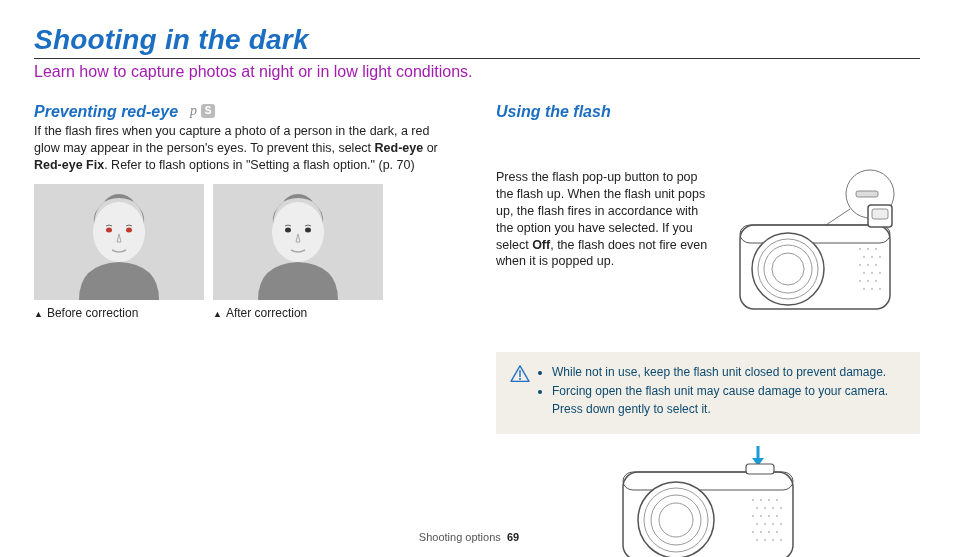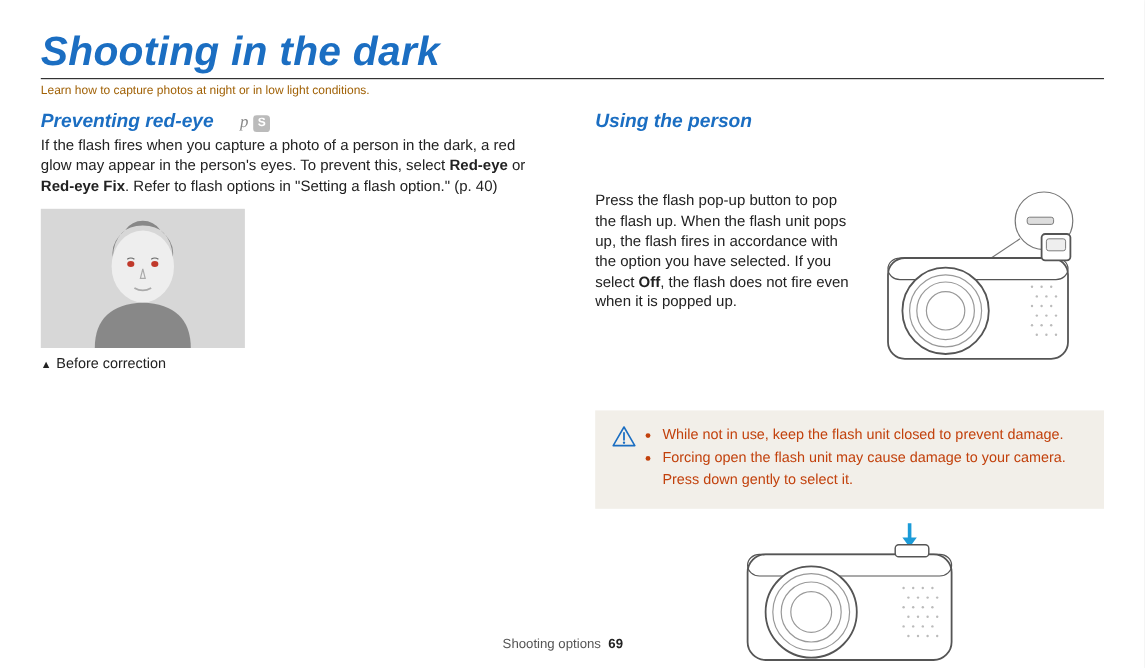--- a/index.html
+++ b/index.html
@@ -14,50 +14,50 @@
     width: 954px;
     height: 557px;
     background: #fff;
     box-shadow: 0 1px 4px rgba(0,0,0,0.15);
     position: relative;
     box-sizing: border-box;
     padding: 24px 34px 0 34px;
   }
   .title {
     color: #1b6ec2;
-    font-size: 34px;
+    font-size: 28px;
     font-weight: 700;
     margin: 0 0 2px 0;
     font-style: italic;
     letter-spacing: 0.2px;
   }
   .title-rule {
     border: none;
     border-top: 1px solid #333;
     margin: 2px 0 4px 0;
   }
   .subtitle {
-    font-size: 10px;
-    color: #a16207;
-    margin-bottom: 12px;
+    font-size: 16px;
+    color: #a21caf;
+    margin-bottom: 22px;
   }
   .columns {
     display: flex;
     gap: 38px;
   }
   .col { flex: 1; }
   .section-heading {
     color: #1b6ec2;
     font-size: 16px;
     font-weight: 700;
     margin: 0 0 2px 0;
     font-style: italic;
     display: flex;
-    align-items: flex-end;
-    gap: 22px;
+    align-items: flex-start;
+    gap: 12px;
   }
   .mode-icons { font-style: normal; font-weight: normal; color:#888; font-size:13px; display:inline-flex; gap:4px; align-items:center;}
   .mode-p { font-family: Georgia, serif; font-style: italic; color:#888; font-size:14px;}
   .mode-s { display:inline-block; width:14px; height:14px; border-radius:3px; background:#bbb; color:#fff; font-size:10px; line-height:14px; text-align:center; font-weight:bold;}
   .body-text {
     font-size: 12.5px;
     color: #222;
     line-height: 1.35;
   }
   .body-text b { font-weight: 700; }
@@ -95,21 +95,21 @@
   .camera-box {
     width: 200px;
     height: 155px;
     position: relative;
   }
   .warning-box {
     background: #f2efe9;
     padding: 12px 14px 14px 14px;
     margin-top: 28px;
     font-size: 12px;
-    color: #c2410c;
+    color: #0c4a6e;
     display: flex;
     gap: 10px;
     align-items: flex-start;
   }
   .warning-icon {
     width: 20px;
     height: 18px;
     flex-shrink: 0;
     margin-top: 1px;
   }
@@ -148,47 +148,64 @@
 
     <div class="col">
       <div class="section-heading">
         <span>Preventing red-eye</span>
         <span class="mode-icons">
           <span class="mode-p">p</span>
           <span class="mode-s">S</span>
         </span>
       </div>
       <div class="body-text">
-        <span>If the flash fires when you capture a photo of a person in the dark, a red glow may appear in the person's eyes. To prevent this, select </span><b>Red-eye</b><span> or </span><b>Red-eye Fix</b><span>. Refer to flash options in "Setting a flash option." (p. 40)</span>
+        <span>If the flash fires when you capture a photo of a person in the dark, a red glow may appear in the person's eyes. To prevent this, select </span><b>Red-eye</b><span> or </span><b>Red-eye Fix</b><span>. Refer to flash options in "Setting a flash option." (p. 70)</span>
       </div>
 
       <div class="figure-row">
         <div class="figure">
           <div class="portrait">
             <svg viewBox="0 0 170 116" width="170" height="116">
               <rect width="170" height="116" fill="#d7d7d7"></rect>
               <path d="M 45 116 Q 45 80 85 78 Q 125 80 125 116 Z" fill="#888"></path>
               <ellipse cx="85" cy="48" rx="26" ry="30" fill="#eee"></ellipse>
               <path d="M 60 40 Q 62 14 85 14 Q 108 14 110 40 Q 112 28 100 18 Q 94 10 85 10 Q 76 10 70 18 Q 58 28 60 40 Z" fill="#888"></path>
               <ellipse cx="75" cy="46" rx="3" ry="2.5" fill="#c0392b"></ellipse>
               <ellipse cx="95" cy="46" rx="3" ry="2.5" fill="#c0392b"></ellipse>
               <path d="M 72 42 Q 75 40 78 42" stroke="#666" stroke-width="1" fill="none"></path>
               <path d="M 92 42 Q 95 40 98 42" stroke="#666" stroke-width="1" fill="none"></path>
               <path d="M 85 50 L 83 58 L 87 58 Z" fill="none" stroke="#aaa" stroke-width="1"></path>
               <path d="M 78 66 Q 85 70 92 66" stroke="#aaa" stroke-width="1.5" fill="none"></path>
             </svg>
           </div>
           <div class="caption">Before correction</div>
         </div>
+        <div class="figure">
+          <div class="portrait">
+            <svg viewBox="0 0 170 116" width="170" height="116">
+              <rect width="170" height="116" fill="#d7d7d7"></rect>
+              <path d="M 45 116 Q 45 80 85 78 Q 125 80 125 116 Z" fill="#888"></path>
+              <ellipse cx="85" cy="48" rx="26" ry="30" fill="#eee"></ellipse>
+              <path d="M 60 40 Q 62 14 85 14 Q 108 14 110 40 Q 112 28 100 18 Q 94 10 85 10 Q 76 10 70 18 Q 58 28 60 40 Z" fill="#888"></path>
+              <ellipse cx="75" cy="46" rx="3" ry="2.5" fill="#333"></ellipse>
+              <ellipse cx="95" cy="46" rx="3" ry="2.5" fill="#333"></ellipse>
+              <path d="M 72 42 Q 75 40 78 42" stroke="#666" stroke-width="1" fill="none"></path>
+              <path d="M 92 42 Q 95 40 98 42" stroke="#666" stroke-width="1" fill="none"></path>
+              <path d="M 85 50 L 83 58 L 87 58 Z" fill="none" stroke="#aaa" stroke-width="1"></path>
+              <path d="M 78 66 Q 85 70 92 66" stroke="#aaa" stroke-width="1.5" fill="none"></path>
+            </svg>
+          </div>
+          <div class="caption">After correction</div>
+        </div>
       </div>
     </div>
 
     <div class="col">
       <div class="section-heading">
-        <span>Using the person</span>
+        <span>Using the flash</span>
       </div>
 
       <div class="right-flex">
         <div class="body-text right-text">
           <span>Press the flash pop-up button to pop the flash up. When the flash unit pops up, the flash fires in accordance with the option you have selected. If you select </span><b>Off</b><span>, the flash does not fire even when it is popped up.</span>
         </div>
         <div class="camera-box">
           <svg viewBox="0 0 200 155" width="200" height="155">
 
             <circle cx="150" cy="25" r="24" fill="#fff" stroke="#777" stroke-width="1"></circle>

